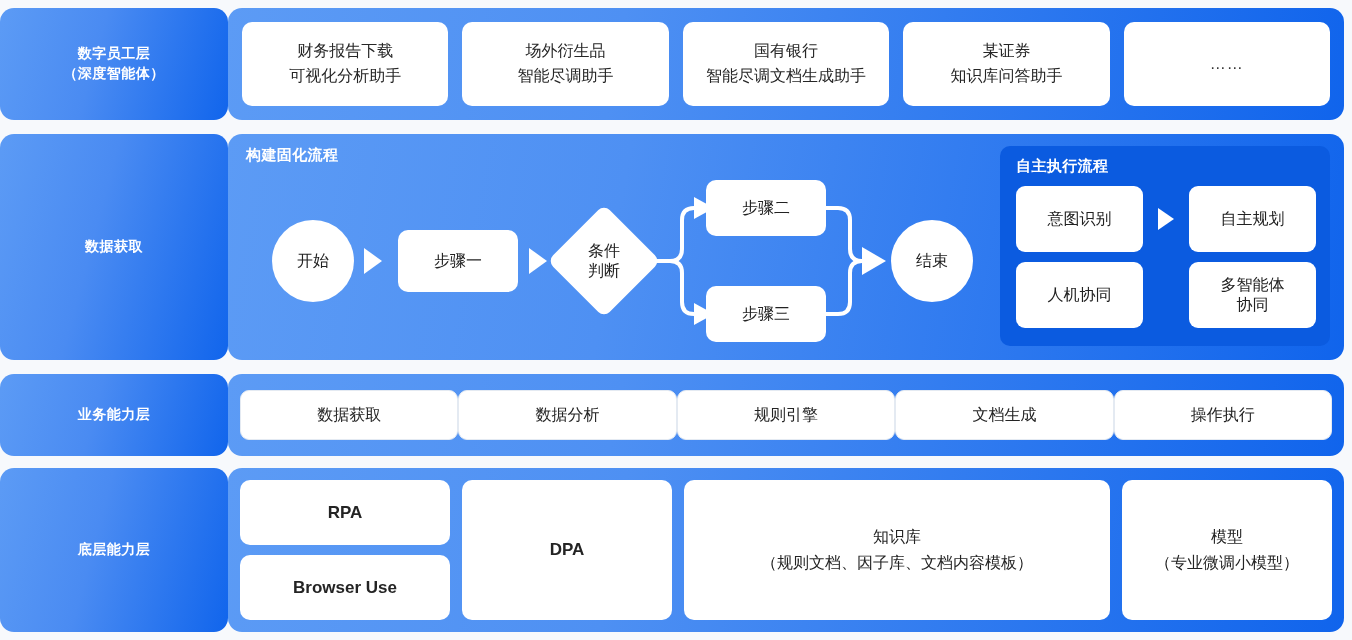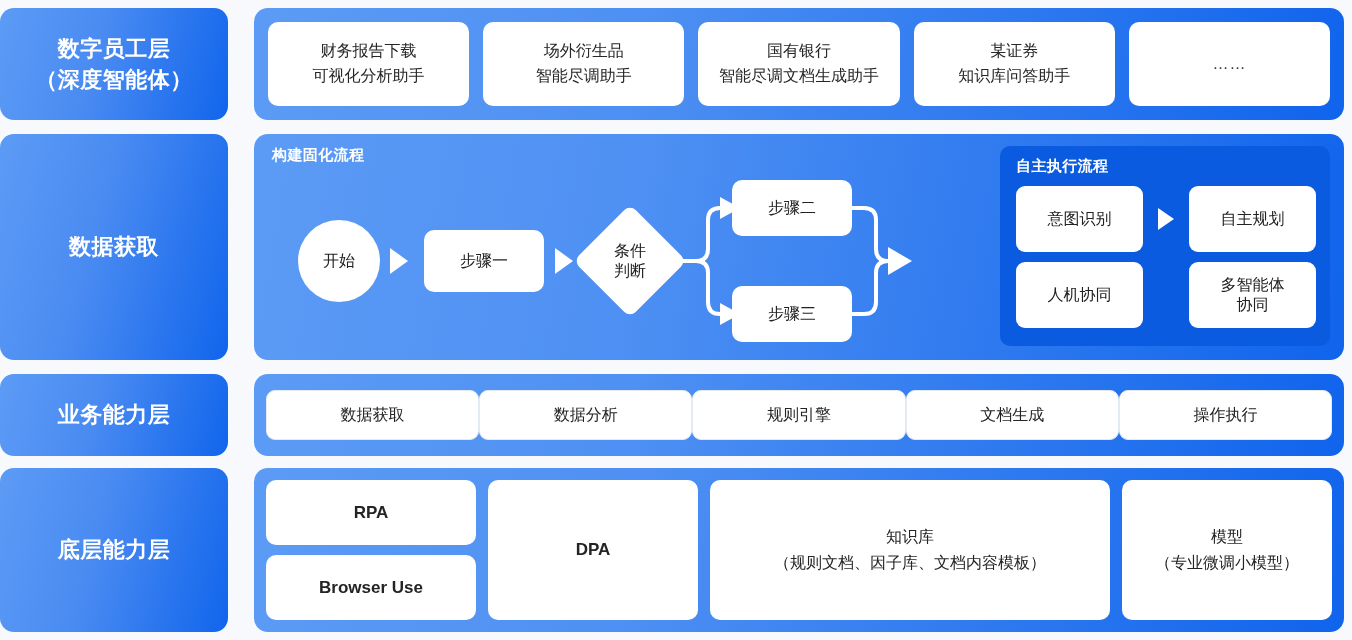--- a/index.html
+++ b/index.html
@@ -13,27 +13,27 @@
 
   
   .row { position: absolute; left: 0; display: flex; align-items: stretch; }
   .layer-label {
     width: 228px; flex: 0 0 228px;
     border-radius: 14px;
     background: linear-gradient(105deg, #5C9BF5 0%, #4A8BF2 42%, #1165EC 100%);
     color: #ffffff;
     display: flex; align-items: center; justify-content: center;
     text-align: center;
-    font-size: 22px; font-weight: 700; line-height: 1.42;
+    font-size: 14px; font-weight: 700; line-height: 1.42;
     letter-spacing: .5px;
   }
   .layer-label .sub { display: block; }
 
   .panel {
-    flex: 1 1 auto; margin-left: 26px;
+    flex: 1 1 auto; 
     border-radius: 14px;
     background: linear-gradient(100deg, #5C9BF5 0%, #4E90F3 35%, #1064EC 100%);
     position: relative;
   }
 
   
   #row1 { top: 8px; height: 112px; width: 1344px; }
   #row1 .panel { display: flex; align-items: center; gap: 14px; padding: 14px 14px; }
   .app-card {
     flex: 1 1 0; height: 100%;
@@ -202,20 +202,23 @@
             <span>条件</span><br>
             <span>判断</span>
           </span>
         </div>
         <div class="node n-step2">
           <span>步骤二</span>
         </div>
         <div class="node n-step3">
           <span>步骤三</span>
         </div>
+        <div class="node n-end">
+          <span>结束</span>
+        </div>
       </div>
 
       <div class="auto-panel">
         <div class="auto-title">自主执行流程</div>
         <div class="auto-grid">
           <div class="auto-box">
             <span>意图识别</span>
           </div>
           <div class="auto-chev-cell">
             <div class="auto-chev"></div>

